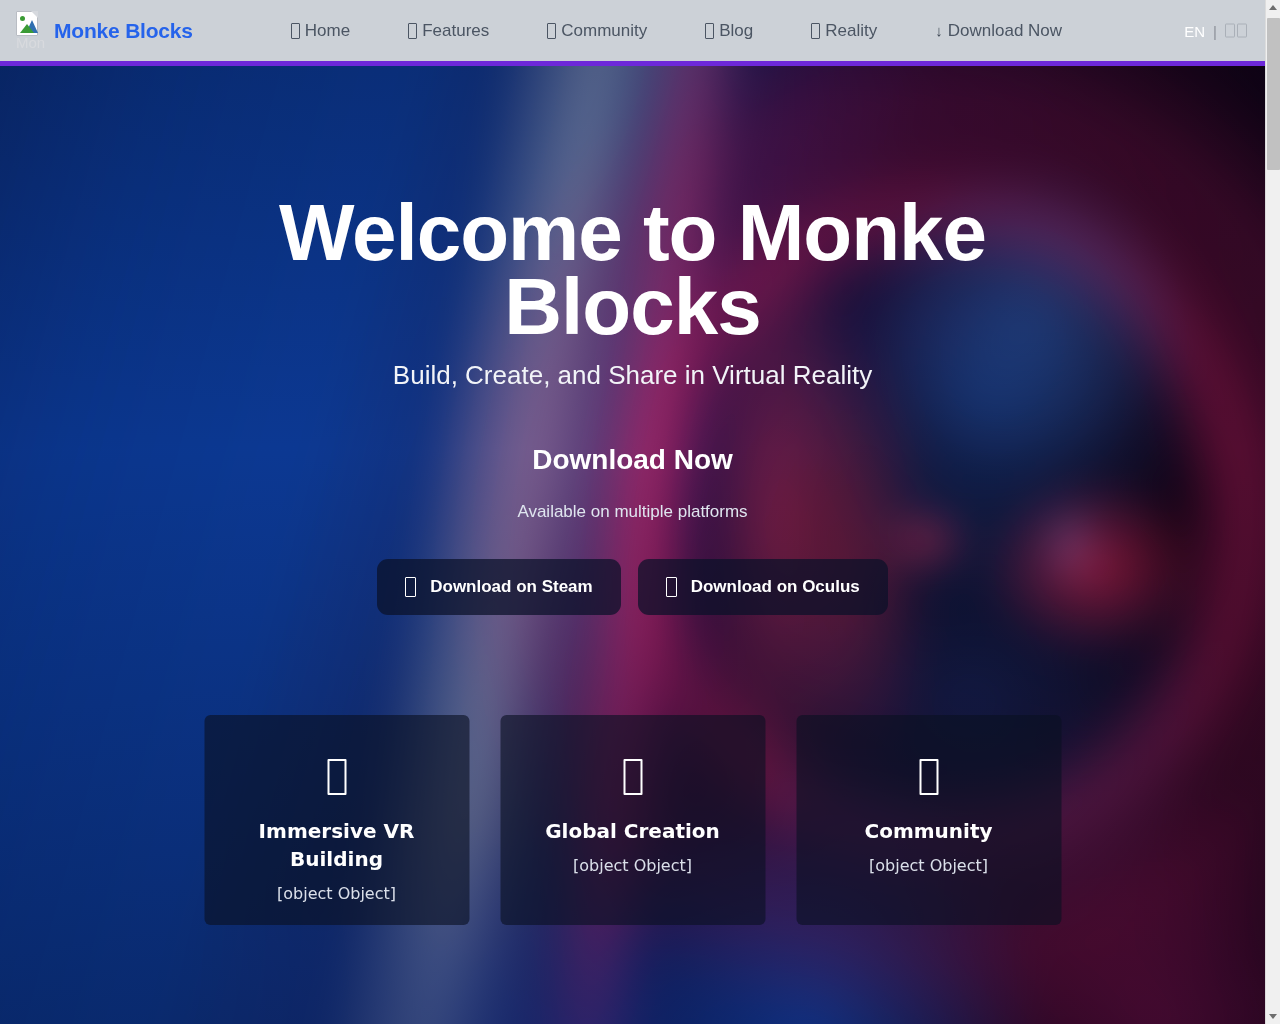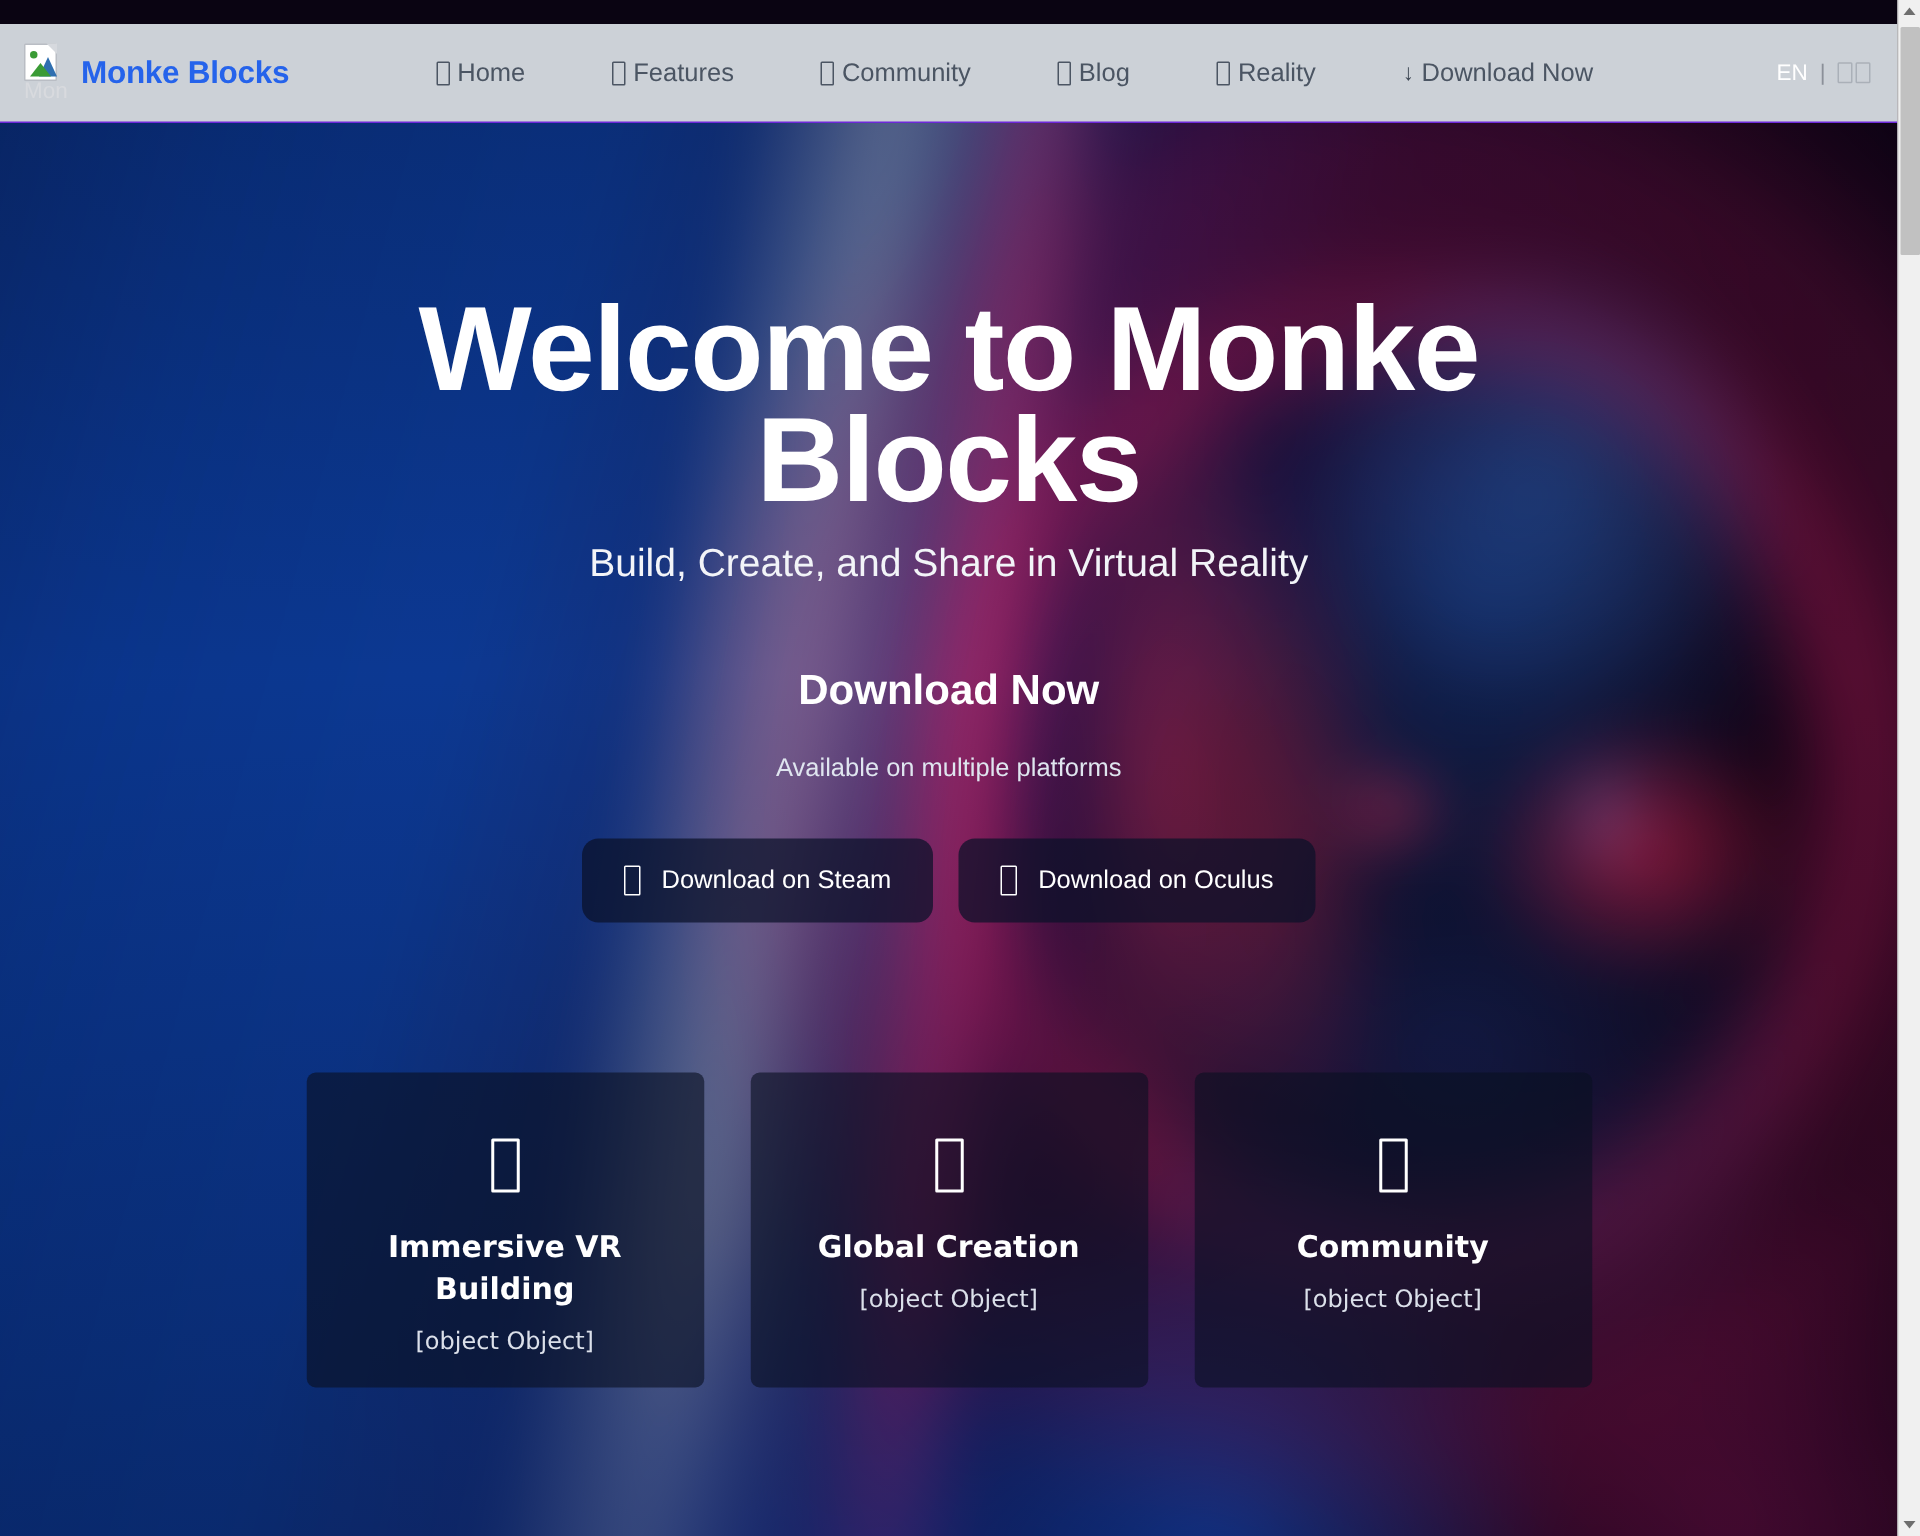--- a/index.html
+++ b/index.html
@@ -18,25 +18,25 @@
     position: absolute;
     left: 0; top: 0;
     width: 1265px;
     height: 1024px;
     overflow: hidden;
   }
 
   
   #site-header {
     position: absolute;
-    left: 0; top: 16px;
+    left: 0; top: 0;
     width: 1265px;
     height: 66px;
     background: #ccd1d7;
-    border-bottom: 1px solid #6d28d9;
+    border-bottom: 5px solid #6d28d9;
     display: flex;
     align-items: center;
     z-index: 20;
   }
 
   .brand {
     display: flex;
     align-items: center;
     margin-left: 16px;
     gap: 8px;
@@ -278,20 +278,21 @@
     height: 56px;
     padding: 2px 28px;
     border: none;
     border-radius: 11px;
     background: rgba(10,16,40,.72);
     color: #ffffff;
     font-size: 17px;
     font-family: "Liberation Sans", sans-serif;
     cursor: pointer;
     white-space: nowrap;
+    font-weight: bold;
   }
   .dl-btn .tofu {
     display: inline-block;
     width: 11px;
     height: 20px;
     border: 1.6px solid #ffffff;
     border-radius: 1px;
     flex: none;
   }
 

